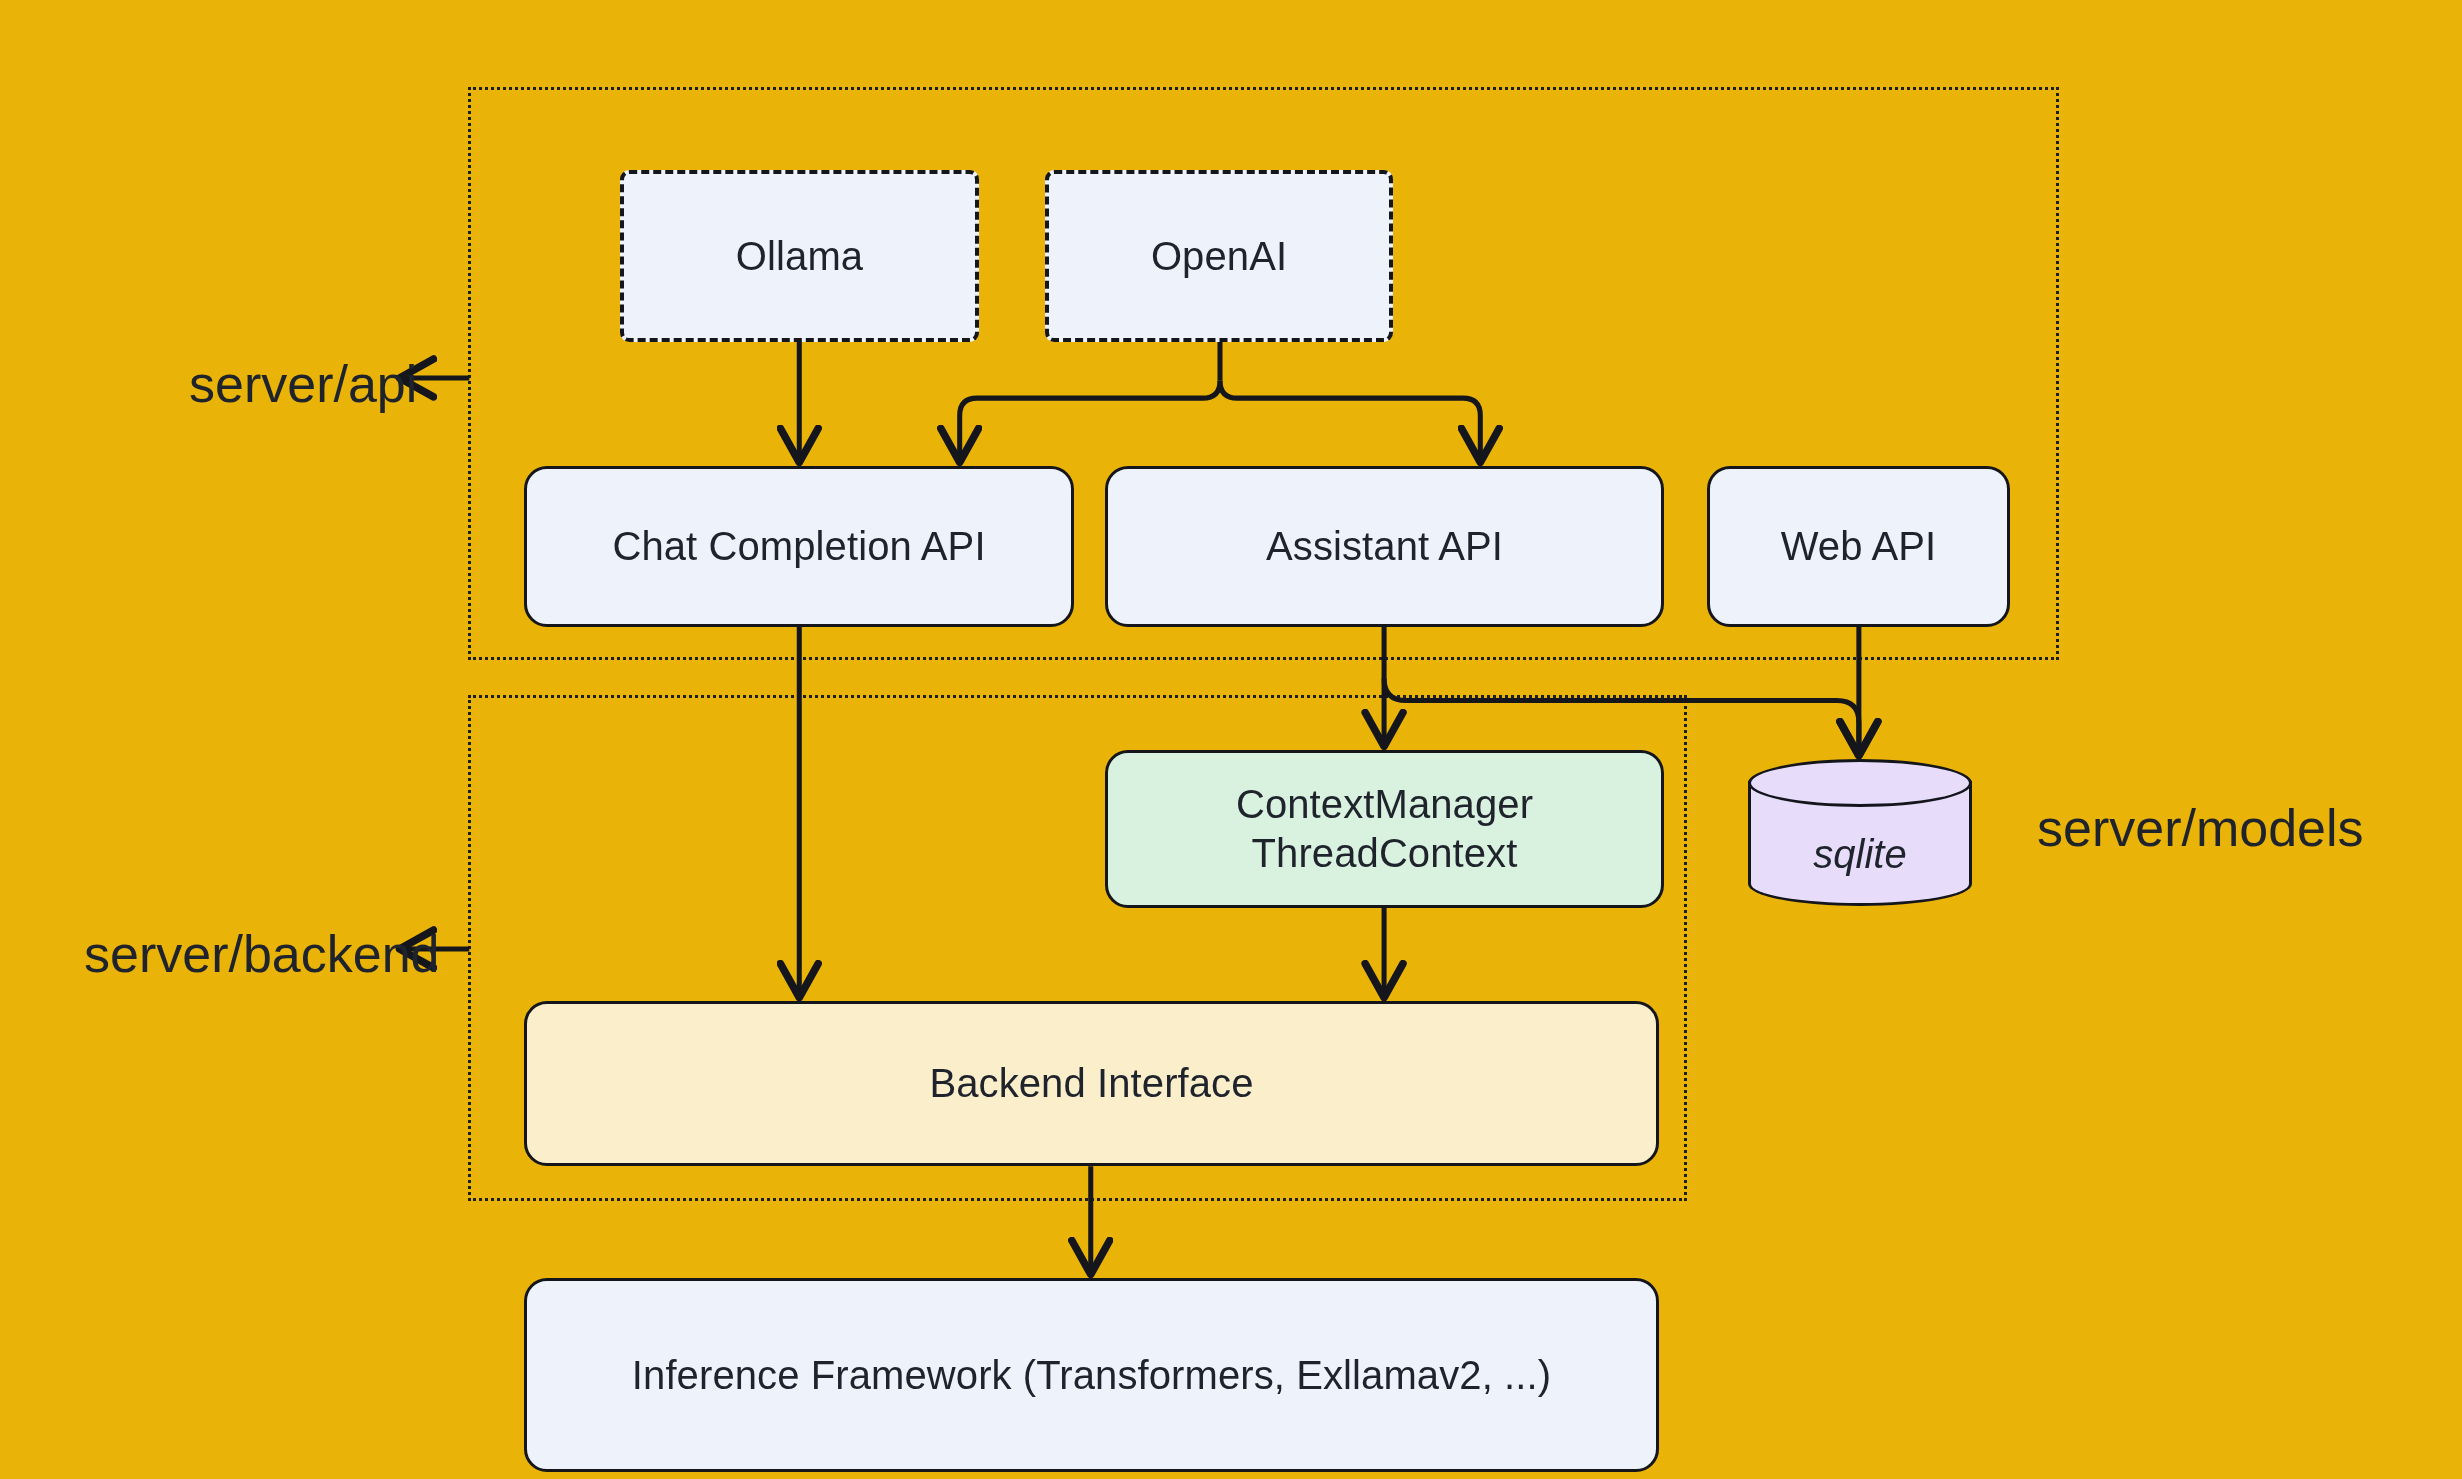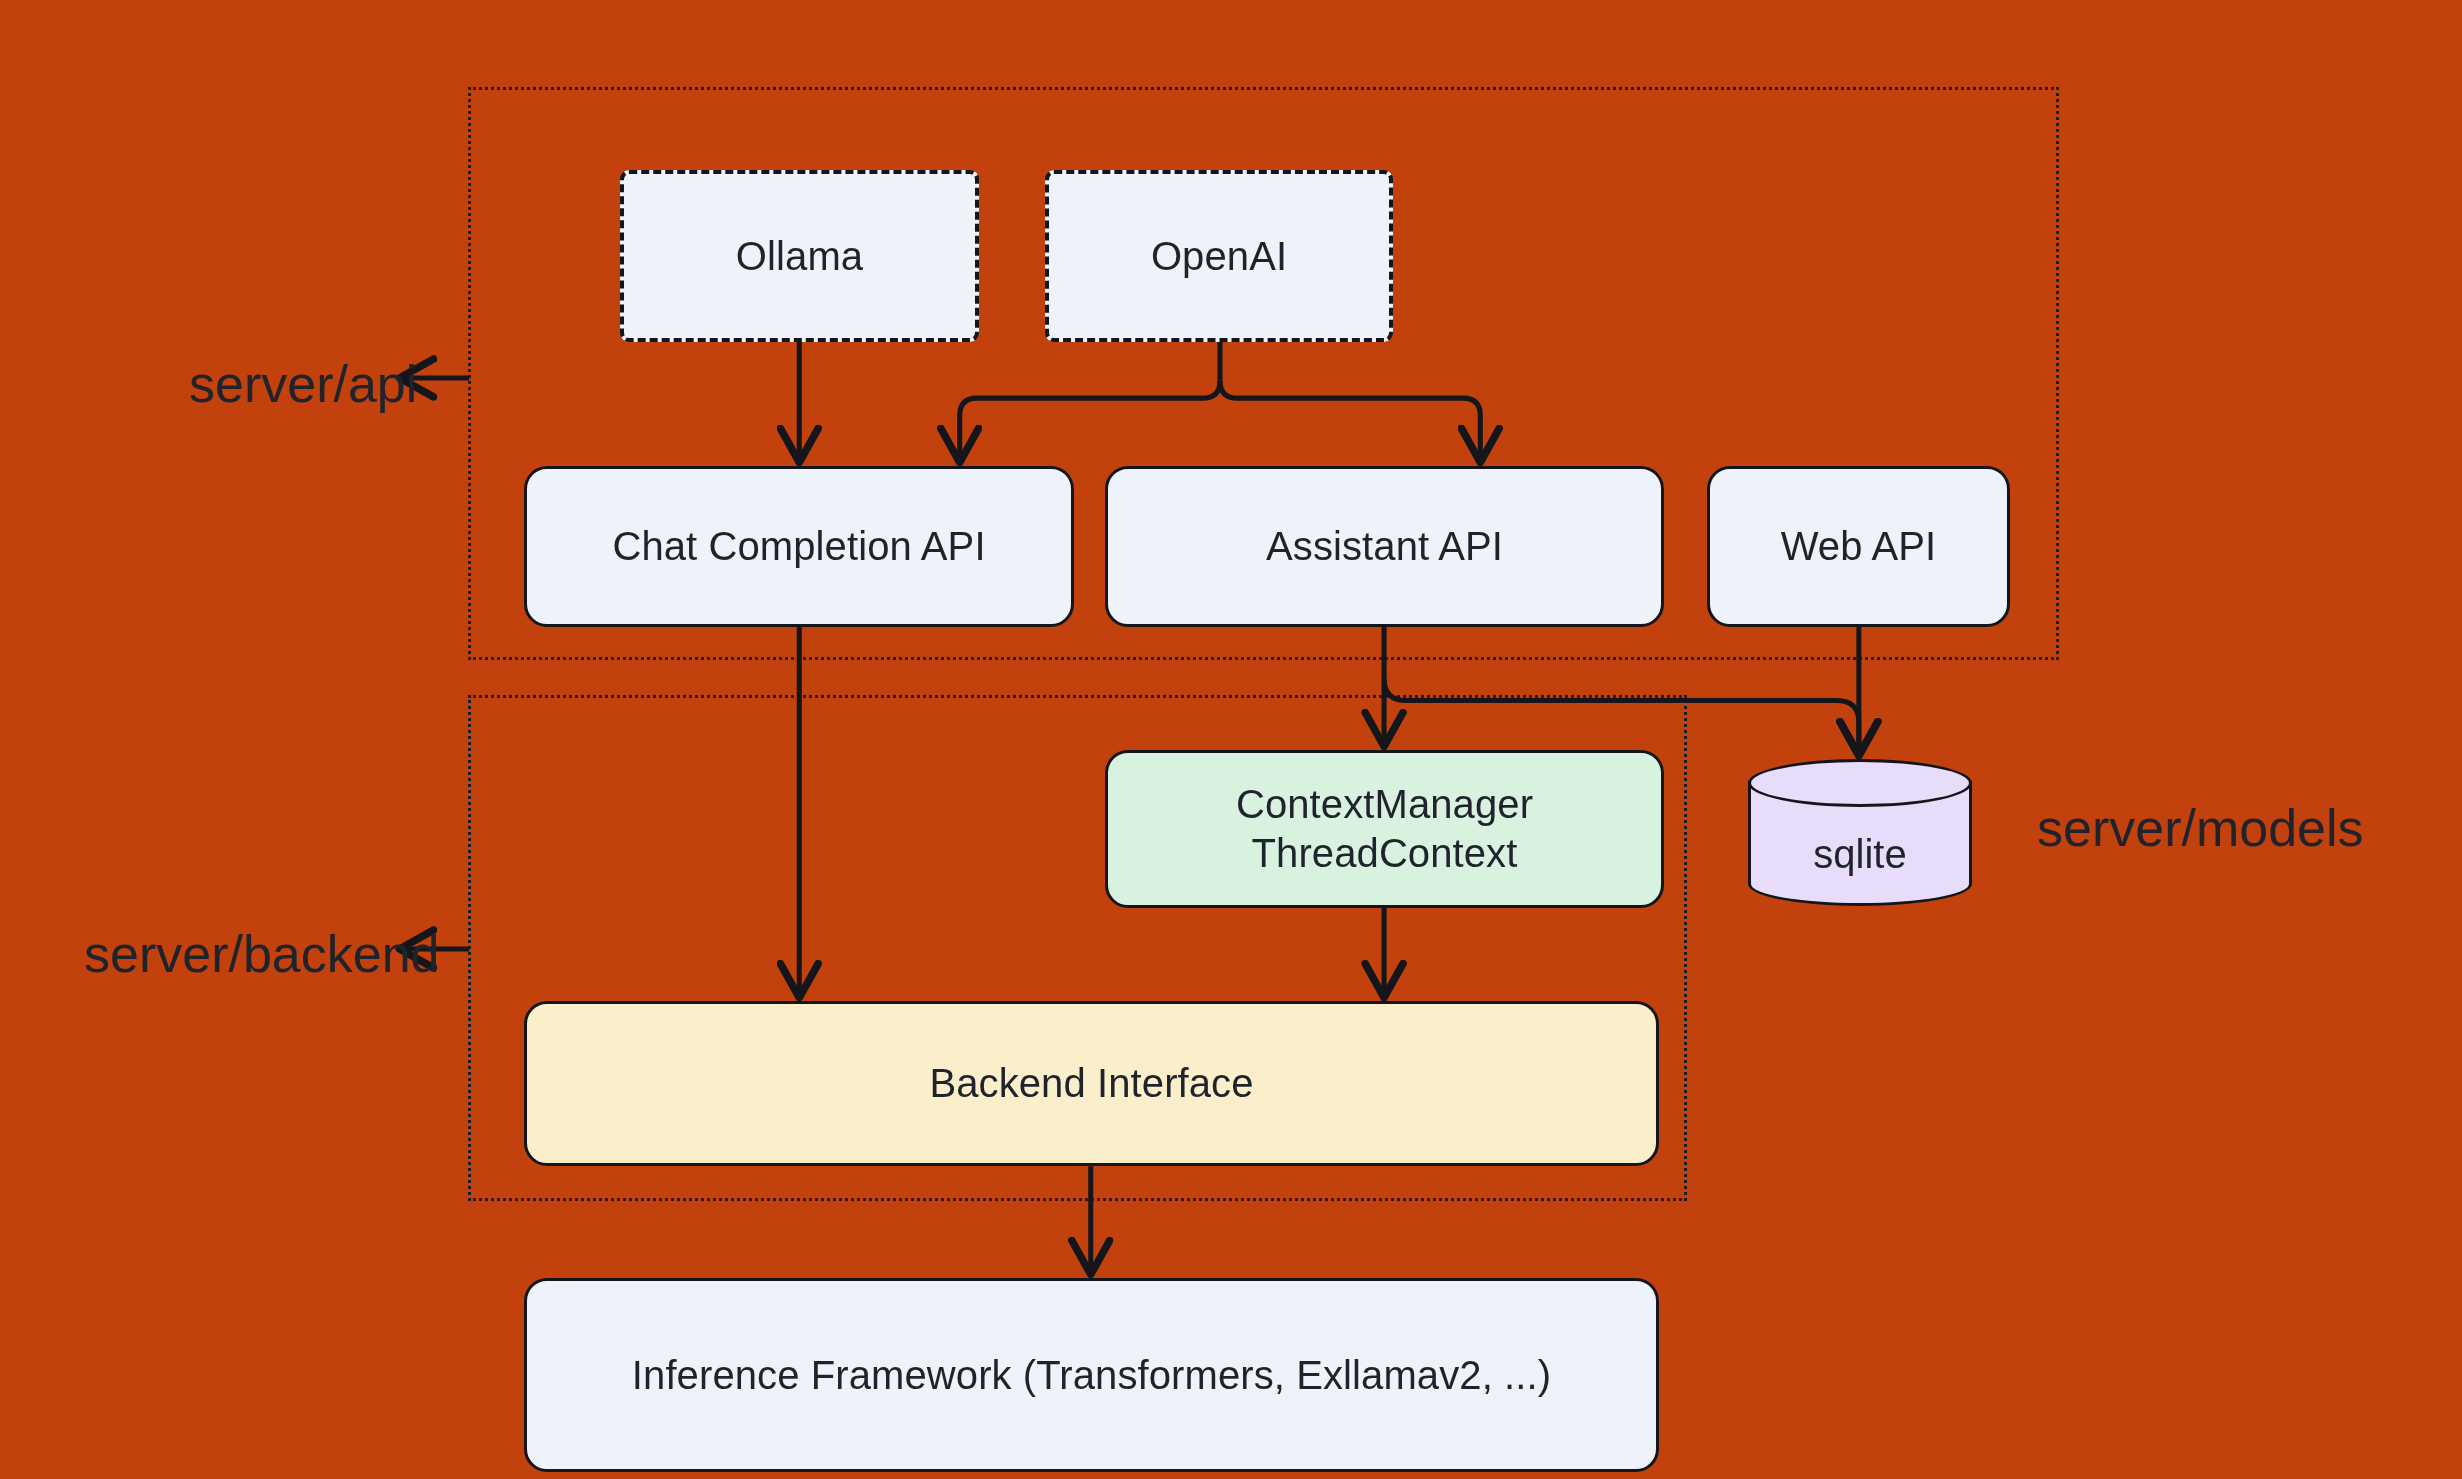--- a/index.html
+++ b/index.html
@@ -7,21 +7,21 @@
     padding: 0;
     background: #ffffff;
   }
   body {
     font-family: "Liberation Sans", sans-serif;
   }
   #stage {
     position: relative;
     width: 2462px;
     height: 1480px;
-    background: #c2410c;
+    background: #eab308;
     overflow: hidden;
   }
   #wires {
     position: absolute;
     left: 0; top: 0;
     width: 2462px;
     height: 1480px;
     pointer-events: none;
   }
   .grp {
@@ -77,20 +77,21 @@
   }
   .cyl .cap-label {
     position: absolute;
     left: 0; right: 0;
     top: 44px; bottom: 0;
     display: flex;
     align-items: center;
     justify-content: center;
     font-size: 40px;
     color: #1f232b;
+    font-style: italic;
   }
   .side-label {
     position: absolute;
     color: #1f232b;
     font-size: 52px;
     white-space: nowrap;
   }
 </style>
 </head>
 <body>

